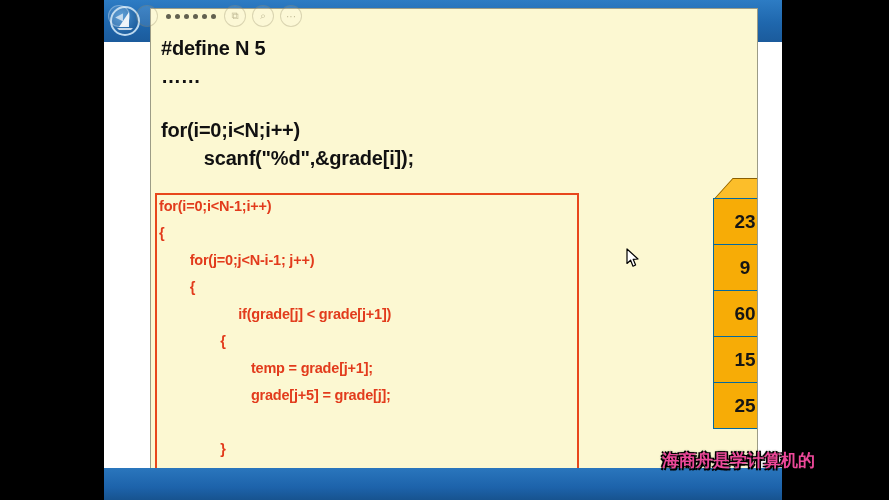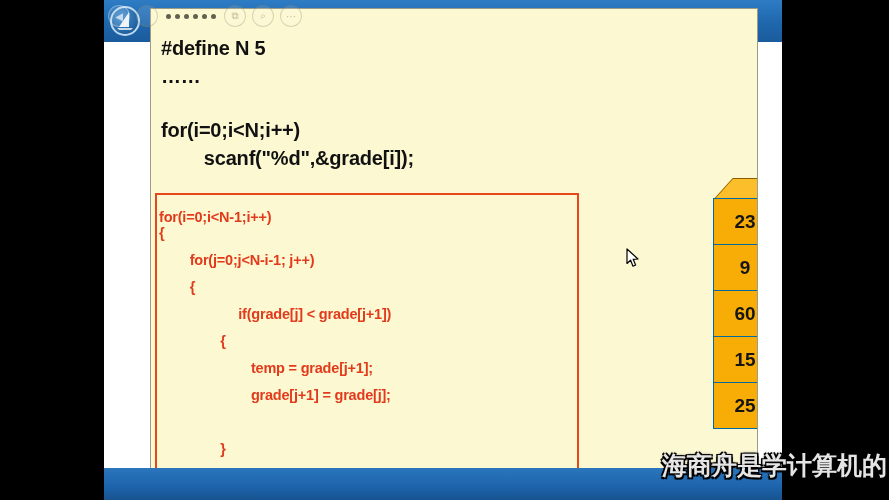--- a/index.html
+++ b/index.html
@@ -231,23 +231,23 @@
     display: flex;
     align-items: center;
     justify-content: center;
     font-size: 11px;
     box-sizing: border-box;
   }
   #overlay-caption {
     position: absolute;
     left: 662px;
     top: 449px;
-    font-size: 25px;
-    font-weight: bold;
-    color: #e5e5e5;
+    font-size: 17px;
+    font-weight: bold;
+    color: #ec4899;
     text-shadow:
       -1.5px -1.5px 0 #000, 1.5px -1.5px 0 #000,
       -1.5px  1.5px 0 #000, 1.5px  1.5px 0 #000,
        0 0 3px #000;
     white-space: nowrap;
     z-index: 40;
     pointer-events: none;
   }
 </style>
 </head>
@@ -271,28 +271,28 @@
       <div id="content-panel">
 
         <div id="panel-truncated-line">……</div>
 
         <div class="code-top" style="top:28px">#define N 5</div>
         <div class="code-top" style="top:56px">……</div>
         <div class="code-top" style="top:110px">for(i=0;i&lt;N;i++)</div>
         <div class="code-top" style="top:138px">        scanf("%d",&amp;grade[i]);</div>
 
         <div id="code-box">
-          <div class="code-red" style="left:2px;  top:14px">for(i=0;i&lt;N-1;i++)</div>
+          <div class="code-red" style="left:2px;  top:3px">for(i=0;i&lt;N-1;i++)</div>
           <div class="code-red" style="left:2px;  top:30px">{</div>
           <div class="code-red" style="left:2px;  top:57px">        for(j=0;j&lt;N-i-1; j++)</div>
           <div class="code-red" style="left:2px;  top:84px">        {</div>
           <div class="code-red" style="left:20px;  top:111px">                if(grade[j] &lt; grade[j+1])</div>
           <div class="code-red" style="left:2px;  top:138px">                {</div>
           <div class="code-red" style="left:2px;  top:165px">                        temp = grade[j+1];</div>
-          <div class="code-red" style="left:2px;  top:192px">                        grade[j+1] = grade[j];</div>
+          <div class="code-red" style="left:2px;  top:192px">                        grade[j+5] = grade[j];</div>
           <div class="code-red" style="left:2px;  top:246px">                }</div>
           <div class="code-red" style="left:2px;  top:273px">        }</div>
           <div class="code-red" style="left:2px;  top:300px">}</div>
         </div>
 
         <div id="array-stack">
           <div id="stack-top-face"></div>
           <div class="cell">
             <span>23</span>
 

